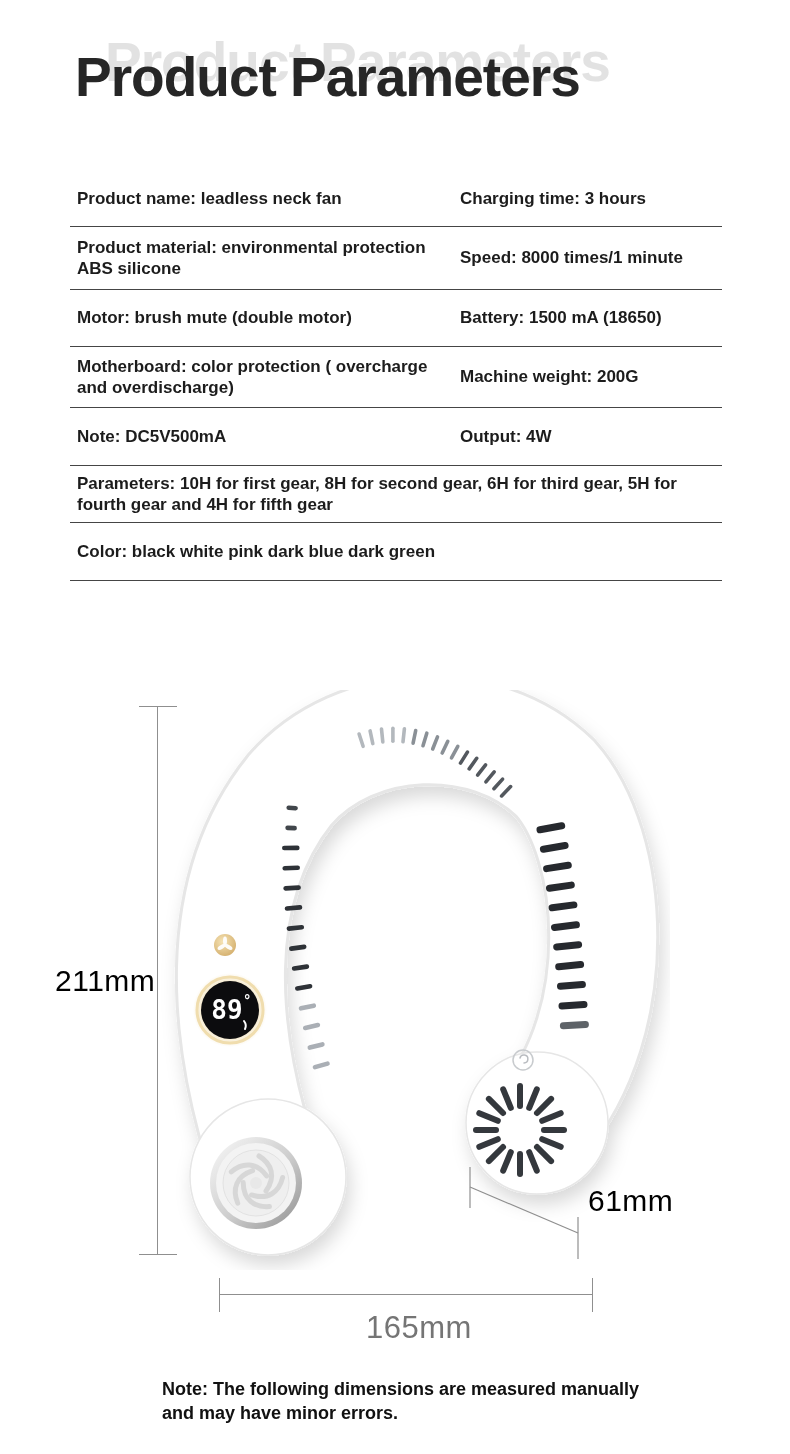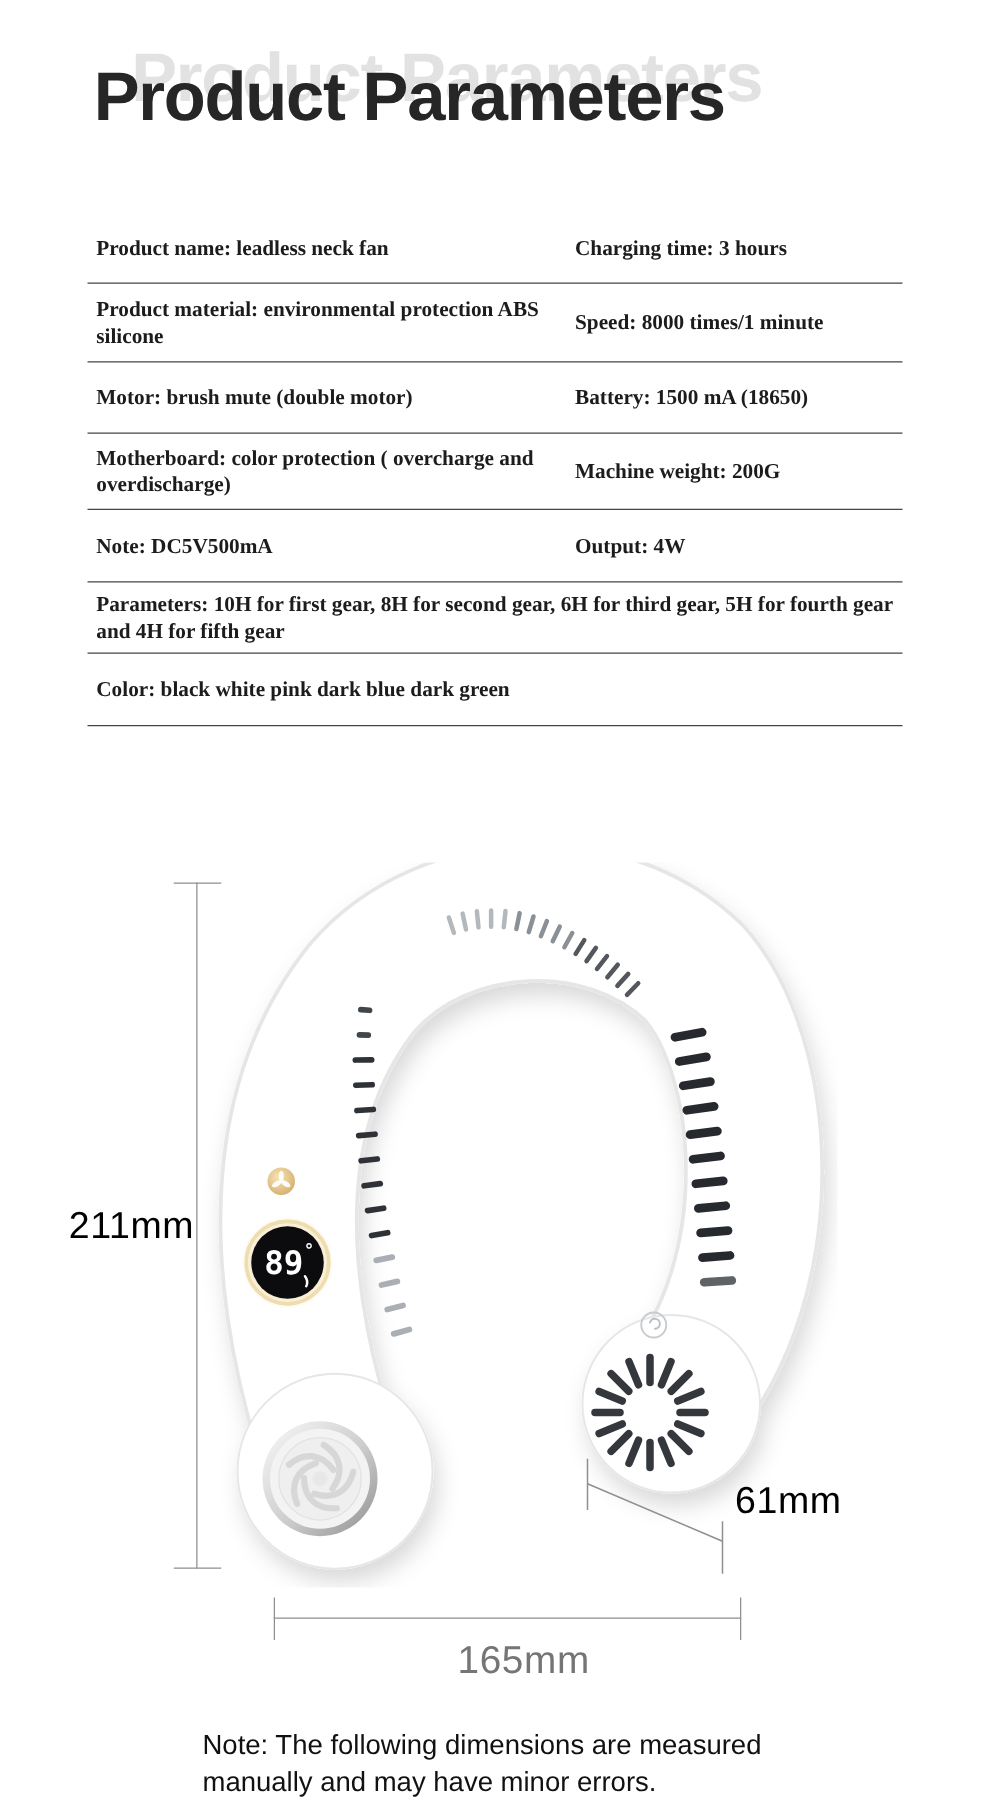--- a/index.html
+++ b/index.html
@@ -10,35 +10,35 @@
   .title-wrap{position:absolute;left:63px;top:46px;margin-left:12px;}
   .title{position:relative;z-index:1;margin:0;font-size:55px;font-weight:800;letter-spacing:-1px;
          line-height:1.15;color:#262626;white-space:nowrap;}
   .title-ghost{position:absolute;left:30px;top:-15px;z-index:0;font-size:55px;font-weight:800;
          letter-spacing:-1px;line-height:1.15;color:#e2e2e2;white-space:nowrap;}
 
   
   .spec-table{position:absolute;left:70px;top:172px;width:652px;font-size:17px;font-weight:700;
               line-height:1.25;color:#1c1c1c;}
   .row{display:grid;grid-template-columns:390px 1fr;align-items:center;
-       border-bottom:1px solid #454545;box-sizing:border-box;font-family:Liberation Serif, serif;}
+       border-bottom:1px solid #454545;box-sizing:border-box;}
   .row.single{grid-template-columns:1fr;}
   .row.noline{border-bottom:none;}
   .cell{padding:4px 28px 4px 7px;box-sizing:border-box;}
   .cell.rcol{padding:4px 0 4px 0;}
   .row.single .cell{padding-right:4px;}
 
   
   .dim-line{position:absolute;background:#8f8f8f;}
   .dim-label{position:absolute;font-size:30px;font-weight:400;color:#000000;letter-spacing:0.5px;}
   .dim-label.light{color:#757575;font-size:31px;}
   .depth-svg{position:absolute;left:455px;top:1155px;}
 
   
-  .note{position:absolute;left:162px;top:1359px;width:505px;font-size:22px;font-weight:400;
+  .note{position:absolute;left:162px;top:1359px;width:505px;font-size:18px;font-weight:700;
         color:#111111;line-height:1.35;}
 
   .fan-svg{position:absolute;left:150px;top:690px;}
 </style>
 </head>
 <body>
 
 <div class="page">
 
   <header class="title-wrap">

